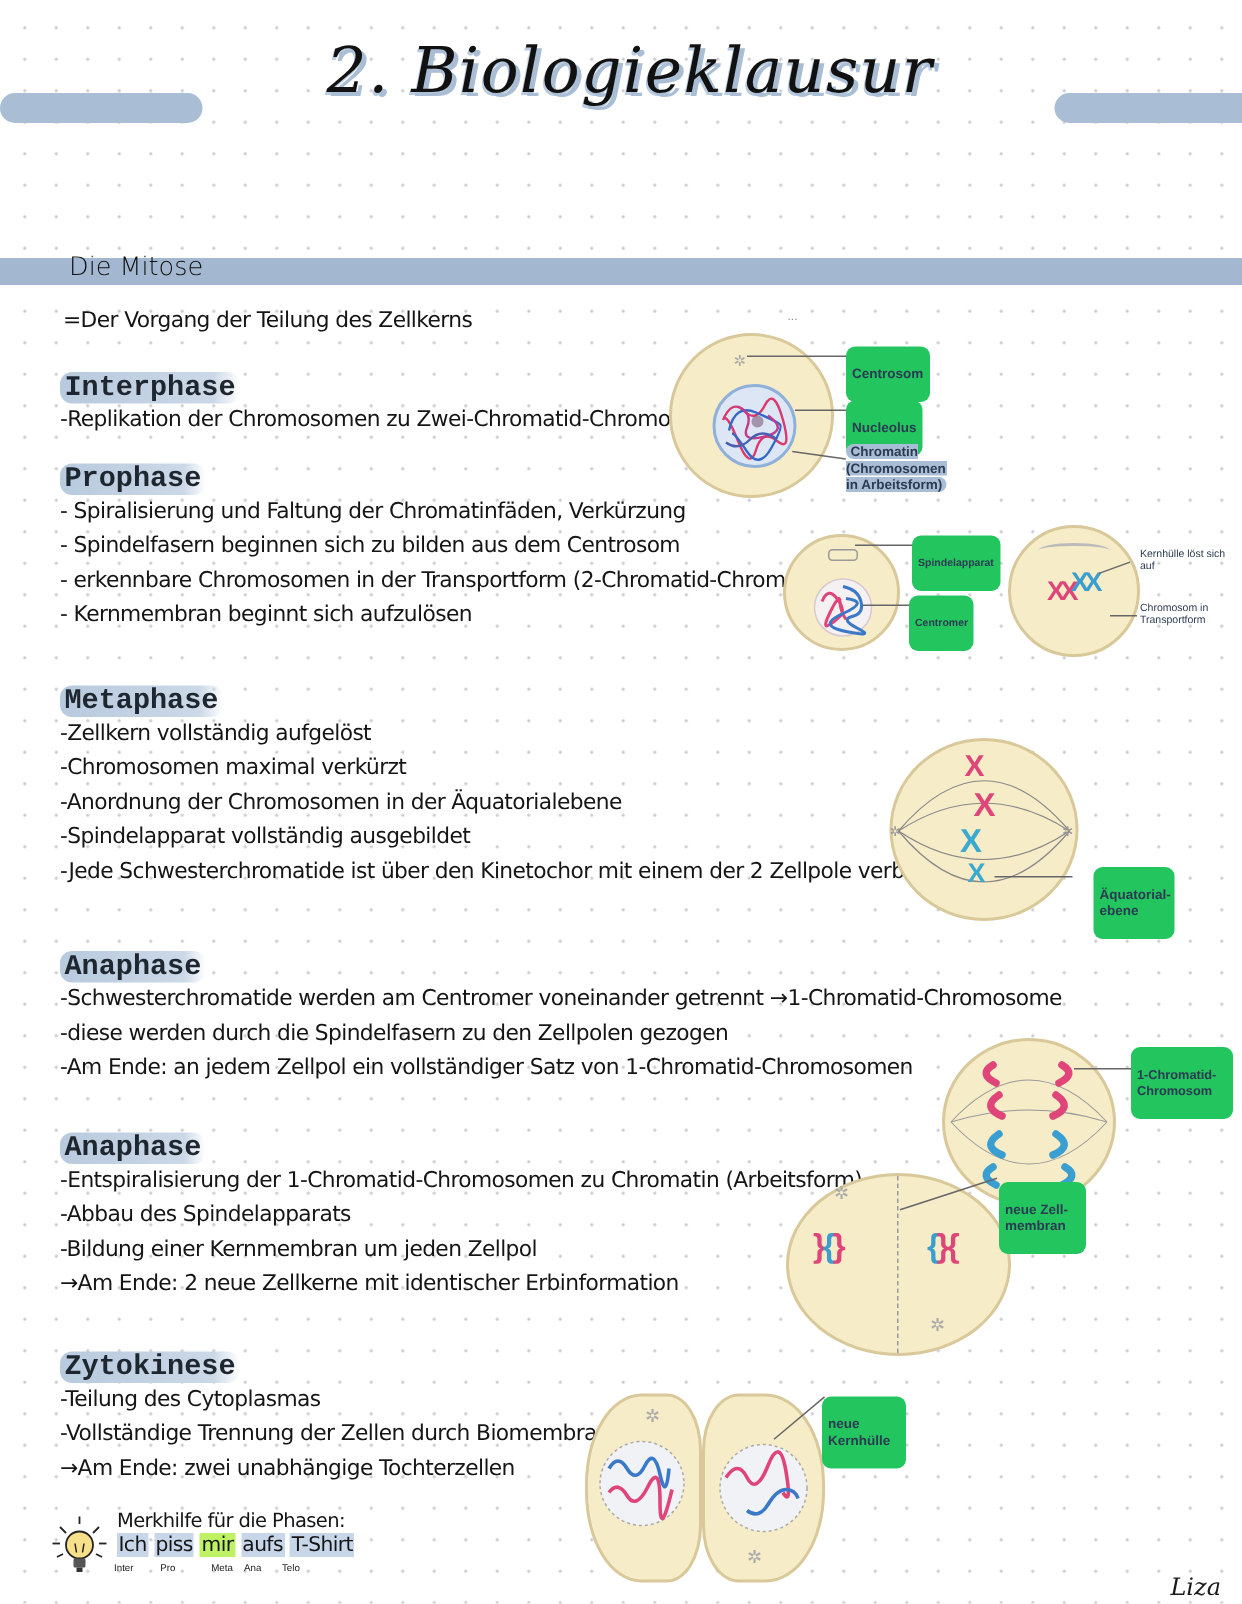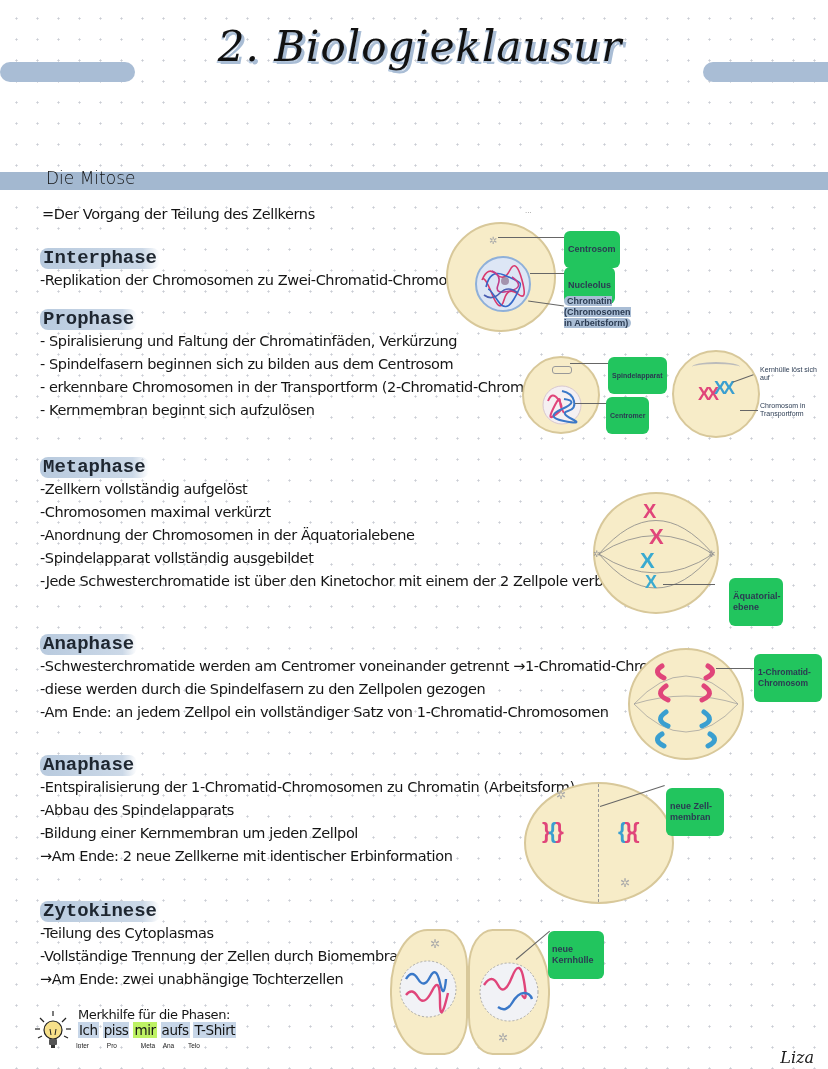--- a/index.html
+++ b/index.html
@@ -204,21 +204,21 @@
       <text x="115" y="65" font-size="9" fill="#999">✲</text>
   </svg>
   <div class="abs" style="left:58px;top:20px;font-weight:bold;font-size:20px;color:#e0457a;">X</div>
   <div class="abs" style="left:64px;top:44px;font-weight:bold;font-size:22px;color:#e0457a;">X</div>
   <div class="abs" style="left:55px;top:68px;font-weight:bold;font-size:22px;color:#3aaad0;">X</div>
   <div class="abs" style="left:60px;top:92px;font-weight:bold;font-size:18px;color:#3aaad0;">X</div>
   <div class="abs leader" style="left:78px;top:104px;width:52px;"></div>
   <span class="abs label-pill" style="left:144px;top:98px;width:46px;white-space:normal;">Äquatorial-ebene</span>
 </div>
 
-<div class="abs" style="left:620px;top:644px;width:208px;height:118px;">
+<div class="abs" style="left:620px;top:688px;width:208px;height:118px;">
   <div class="abs cell" style="left:8px;top:4px;width:116px;height:112px;"></div>
   <svg class="abs" style="left:8px;top:4px;" width="116" height="112" viewBox="0 0 116 112">
     <g fill="none" stroke="#999" stroke-width="0.7">
         <path d="M6 56 Q58 0 110 56"></path>
         <path d="M6 56 Q58 112 110 56"></path>
         <path d="M6 56 Q58 40 110 56"></path>
       </g>
     <g fill="none" stroke-width="5" stroke-linecap="round">
       <path d="M34 18 q-10 6 2 12" stroke="#e0457a"></path>
         <path d="M80 18 q10 6 -2 12" stroke="#e0457a"></path>

